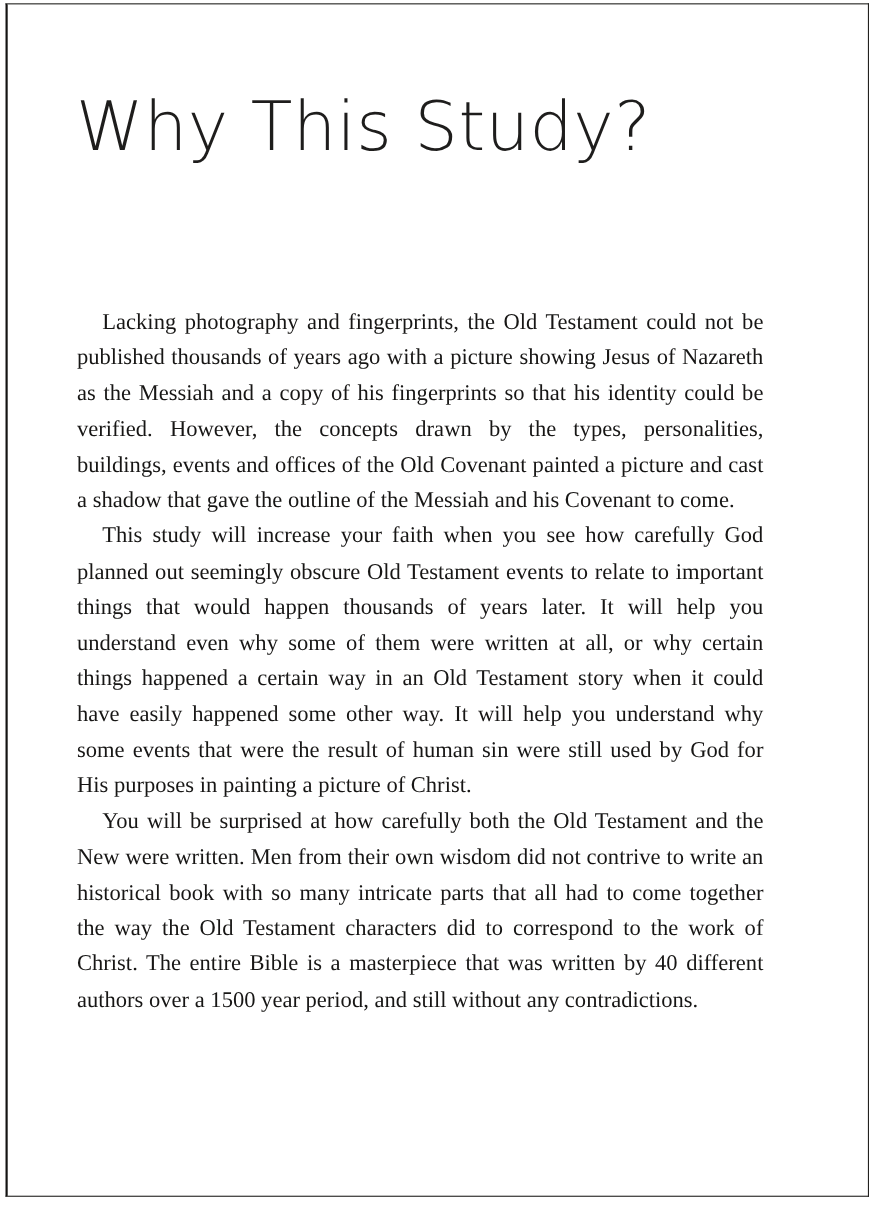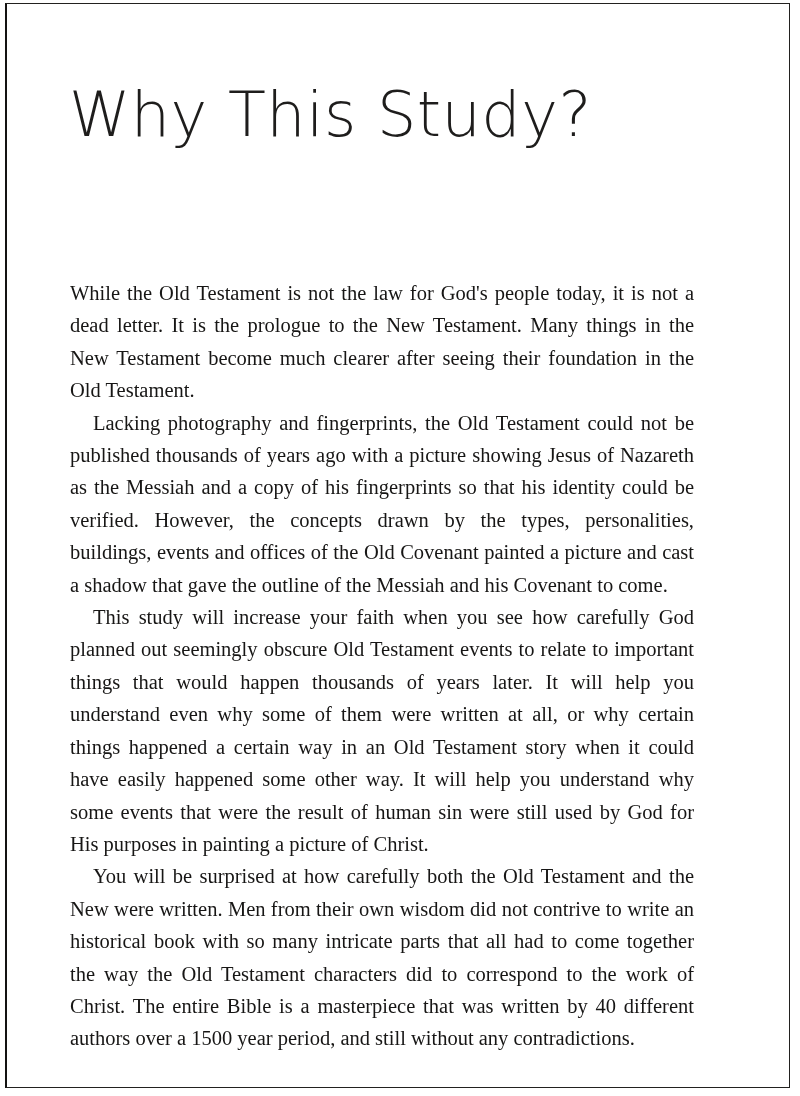--- a/index.html
+++ b/index.html
@@ -79,20 +79,19 @@
 </style>
 </head>
 <body>
 
 <div class="page-canvas">
   <div class="page-sheet">
 
     <h1 class="page-title">Why This Study?</h1>
 
     <div class="body-column">
-      <p class="body-paragraph first">While the Old Testament is not the law for God's people today, it is not a dead letter. It is the prologue to the New Testament. Many things in the New Testament become much clearer after seeing their foundation in the Old Testament.</p>
       <p class="body-paragraph">Lacking photography and fingerprints, the Old Testament could not be published thousands of years ago with a picture showing Jesus of Nazareth as the Messiah and a copy of his fingerprints so that his identity could be verified. However, the concepts drawn by the types, personalities, buildings, events and offices of the Old Covenant painted a picture and cast a shadow that gave the outline of the Messiah and his Covenant to come.</p>
       <p class="body-paragraph">This study will increase your faith when you see how carefully God planned out seemingly obscure Old Testament events to relate to important things that would happen thousands of years later. It will help you understand even why some of them were written at all, or why certain things happened a certain way in an Old Testament story when it could have easily happened some other way. It will help you understand why some events that were the result of human sin were still used by God for His purposes in painting a picture of Christ.</p>
       <p class="body-paragraph">You will be surprised at how carefully both the Old Testament and the New were written. Men from their own wisdom did not contrive to write an historical book with so many intricate parts that all had to come together the way the Old Testament characters did to correspond to the work of Christ. The entire Bible is a masterpiece that was written by 40 different authors over a 1500 year period, and still without any contradictions.</p>
     </div>
 
   </div>
 </div>
 
 </body></html>

